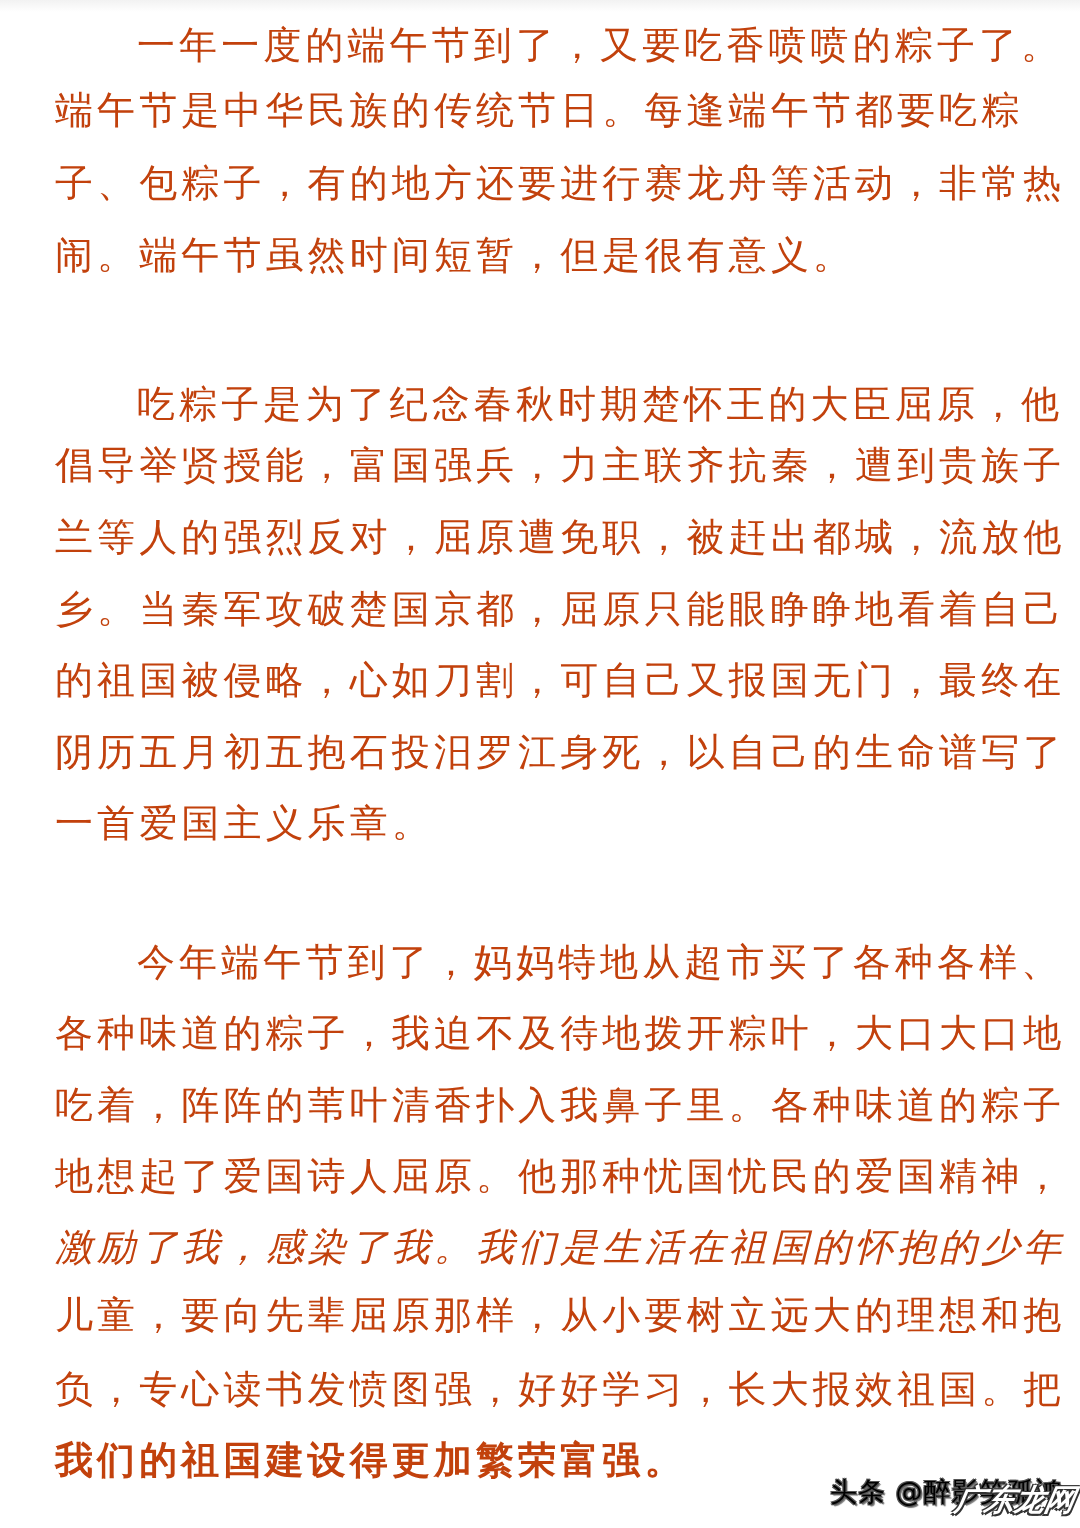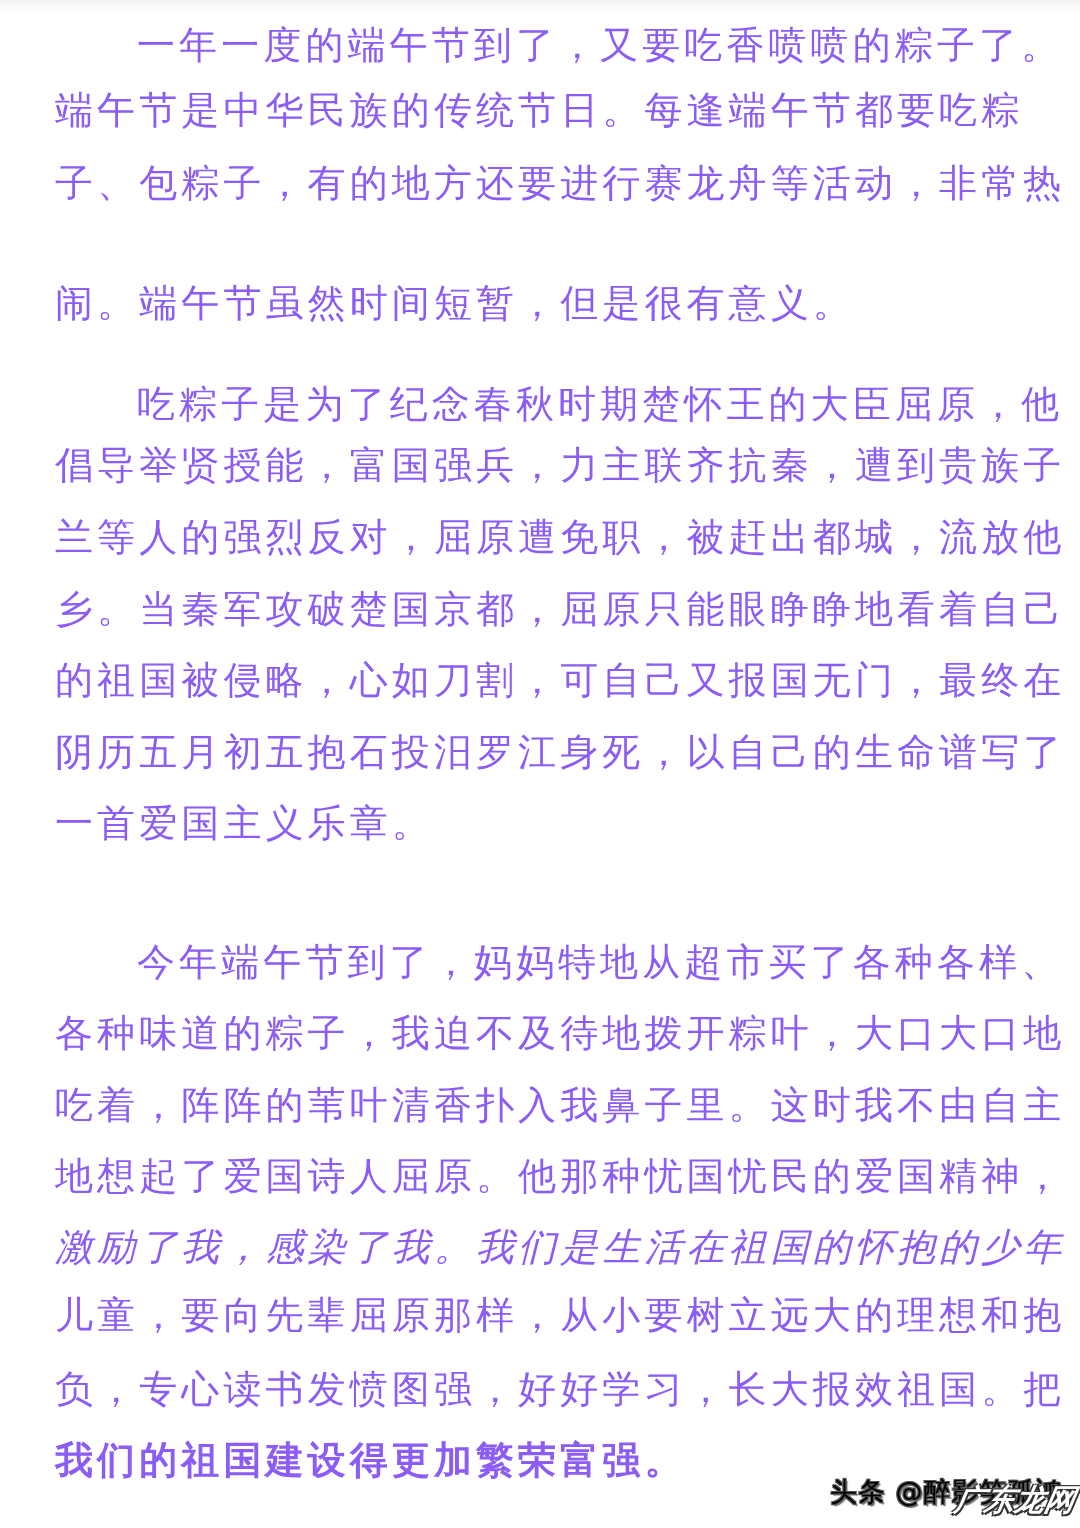--- a/index.html
+++ b/index.html
@@ -33,21 +33,21 @@
       width: 975px;
     }
     .line {
       position: absolute;
       left: 0;
       height: 50px;
       line-height: 50px;
       font-size: 38px;
       letter-spacing: 4.1px;
       white-space: nowrap;
-      color: #8b5cf6;
+      color: #c2410c;
     }
     .line.indent { left: 82px; }
     .watermark {
       position: absolute;
       left: 830px;
       top: 1474px;
       width: 250px;
       height: 40px;
     }
     .wm-main {
@@ -77,37 +77,37 @@
 <body>
 
 <div class="top-edge"></div>
 
 <div class="article">
 
   <div class="para" style="top:0px;">
     <div class="line indent" style="top:20px;">一年一度的端午节到了，又要吃香喷喷的粽子了。</div>
     <div class="line" style="top:85px;">端午节是中华民族的传统节日。每逢端午节都要吃粽</div>
     <div class="line" style="top:158px;">子、包粽子，有的地方还要进行赛龙舟等活动，非常热</div>
-    <div class="line" style="top:230px;margin-top:48px;">闹。端午节虽然时间短暂，但是很有意义。</div>
+    <div class="line" style="top:230px;">闹。端午节虽然时间短暂，但是很有意义。</div>
   </div>
 
   <div class="para" style="top:0px;">
     <div class="line indent" style="top:379px;">吃粽子是为了纪念春秋时期楚怀王的大臣屈原，他</div>
     <div class="line" style="top:440px;">倡导举贤授能，富国强兵，力主联齐抗秦，遭到贵族子</div>
     <div class="line" style="top:512px;">兰等人的强烈反对，屈原遭免职，被赶出都城，流放他</div>
     <div class="line" style="top:584px;">乡。当秦军攻破楚国京都，屈原只能眼睁睁地看着自己</div>
     <div class="line" style="top:655px;">的祖国被侵略，心如刀割，可自己又报国无门，最终在</div>
     <div class="line" style="top:727px;">阴历五月初五抱石投汨罗江身死，以自己的生命谱写了</div>
     <div class="line" style="top:798px;">一首爱国主义乐章。</div>
   </div>
 
   <div class="para" style="top:0px;">
     <div class="line indent" style="top:937px;">今年端午节到了，妈妈特地从超市买了各种各样、</div>
     <div class="line" style="top:1008px;">各种味道的粽子，我迫不及待地拨开粽叶，大口大口地</div>
-    <div class="line" style="top:1080px;">吃着，阵阵的苇叶清香扑入我鼻子里。这时我不由自主</div>
+    <div class="line" style="top:1080px;">吃着，阵阵的苇叶清香扑入我鼻子里。各种味道的粽子</div>
     <div class="line" style="top:1151px;">地想起了爱国诗人屈原。他那种忧国忧民的爱国精神，</div>
     <div class="line" style="top:1222px;font-style:italic;">激励了我，感染了我。我们是生活在祖国的怀抱的少年</div>
     <div class="line" style="top:1293px;font-family:Liberation Mono, monospace;">儿童，要向先辈屈原那样，从小要树立远大的理想和抱</div>
     <div class="line" style="top:1364px;">负，专心读书发愤图强，好好学习，长大报效祖国。把</div>
     <div class="line" style="top:1435px;font-weight:bold;">我们的祖国建设得更加繁荣富强。</div>
   </div>
 
 </div>
 
 <div class="watermark">

